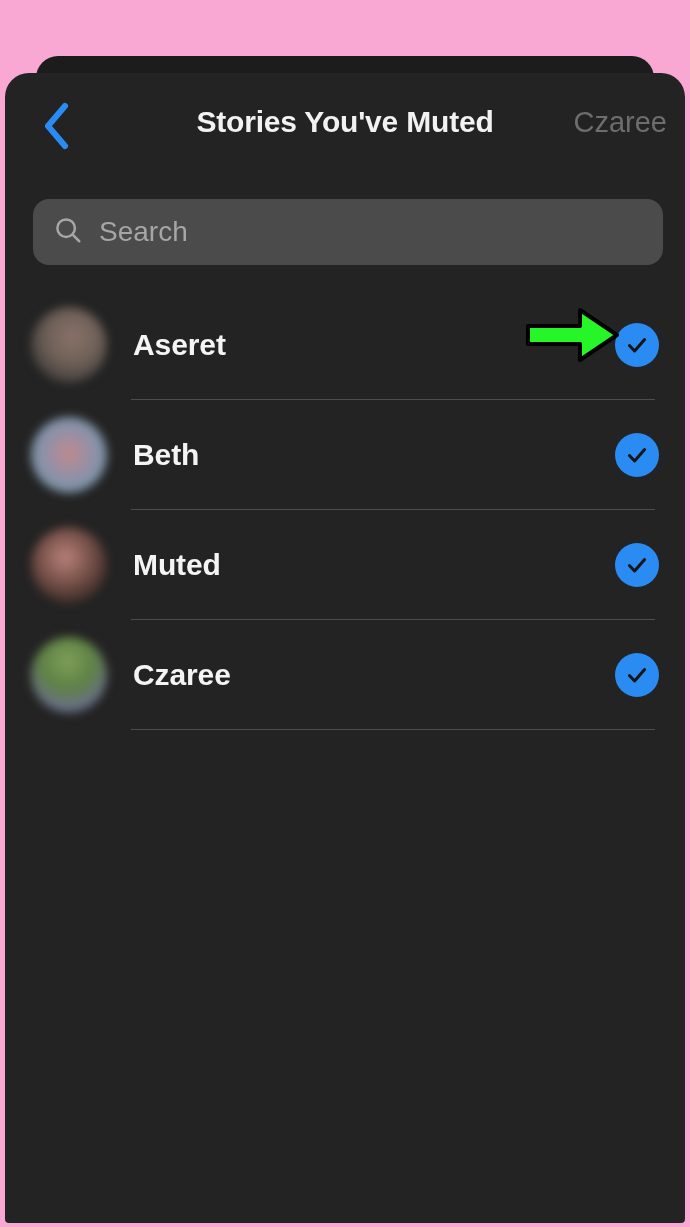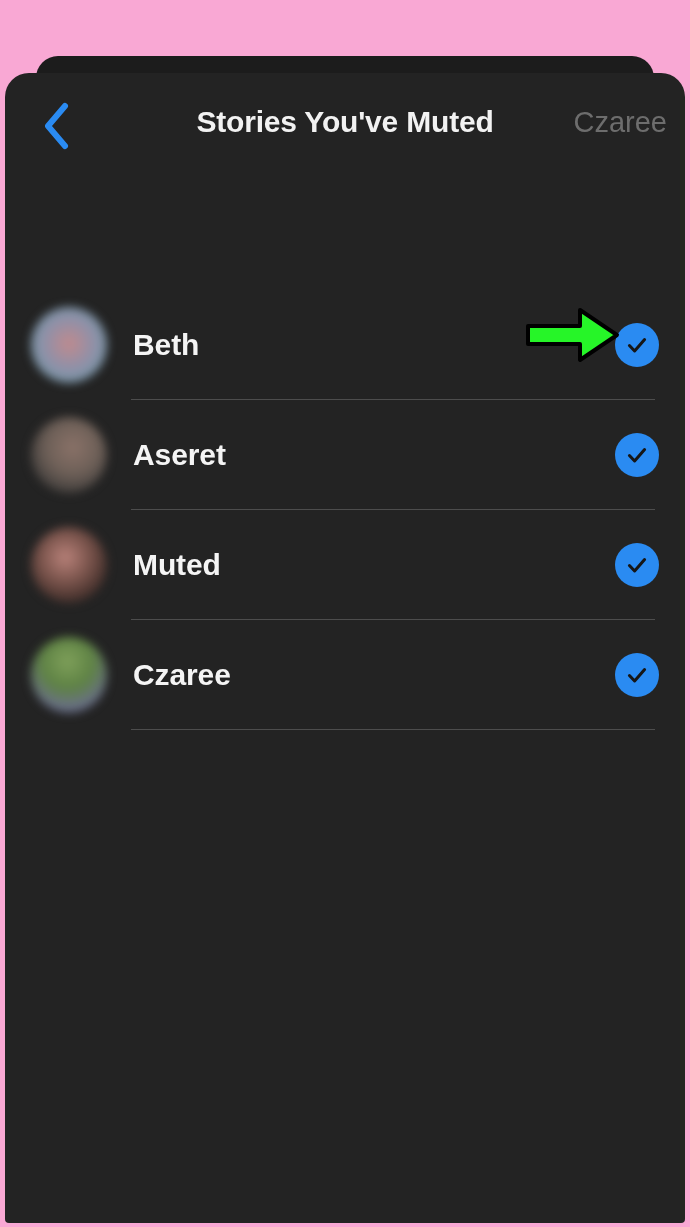--- a/index.html
+++ b/index.html
@@ -197,37 +197,46 @@
             <path d="M24 4 L7 24 L24 44" stroke="#2a8bf2" stroke-width="6" stroke-linecap="round" stroke-linejoin="round"></path>
           </svg>
         </span>
       </div>
 
       <div class="page-title">Stories You've Muted</div>
 
       <div class="apply-btn">Czaree</div>
     </div>
 
+    <div class="search-wrap">
+      <span class="search-icon">
+        <svg width="30" height="30" viewBox="0 0 24 24" fill="none" aria-hidden="true">
+          <circle cx="10.5" cy="10.5" r="7" stroke="#a6a6a6" stroke-width="2"></circle>
+          <path d="M15.7 15.7 L21 21" stroke="#a6a6a6" stroke-width="2" stroke-linecap="round"></path>
+        </svg>
+      </span>
+      <input class="search-input" type="text" placeholder="Search" style="">
+    </div>
 
     <div class="list">
+
+      <div class="row">
+        <div class="avatar av-a"></div>
+        <div class="row-name">Aseret</div>
+        <div class="check">
+          <svg width="26" height="26" viewBox="0 0 24 24" fill="none" aria-hidden="true">
+            <path d="M5 12.5 L9.8 17.5 L19 7" stroke="#161616" stroke-width="2.8" stroke-linecap="round" stroke-linejoin="round"></path>
+          </svg>
+        </div>
+        <div class="divider"></div>
+      </div>
 
       <div class="row">
         <div class="avatar av-b"></div>
         <div class="row-name">Beth</div>
-        <div class="check">
-          <svg width="26" height="26" viewBox="0 0 24 24" fill="none" aria-hidden="true">
-            <path d="M5 12.5 L9.8 17.5 L19 7" stroke="#161616" stroke-width="2.8" stroke-linecap="round" stroke-linejoin="round"></path>
-          </svg>
-        </div>
-        <div class="divider"></div>
-      </div>
-
-      <div class="row">
-        <div class="avatar av-a"></div>
-        <div class="row-name">Aseret</div>
         <div class="check">
           <svg width="26" height="26" viewBox="0 0 24 24" fill="none" aria-hidden="true">
             <path d="M5 12.5 L9.8 17.5 L19 7" stroke="#161616" stroke-width="2.8" stroke-linecap="round" stroke-linejoin="round"></path>
           </svg>
         </div>
         <div class="divider"></div>
       </div>
 
       <div class="row">
         <div class="avatar av-c"></div>

